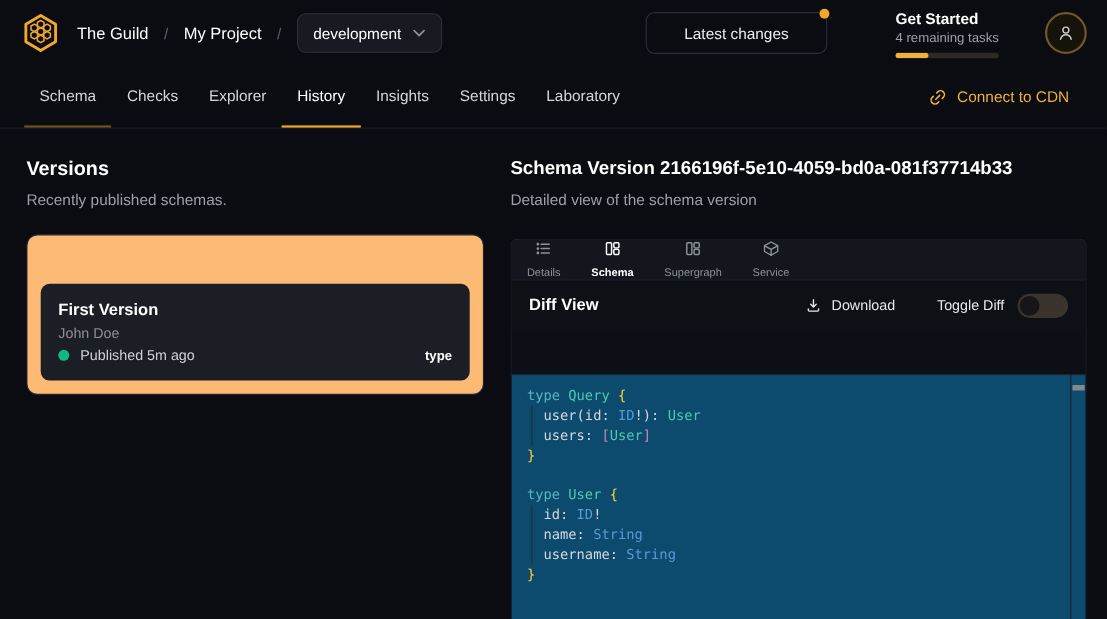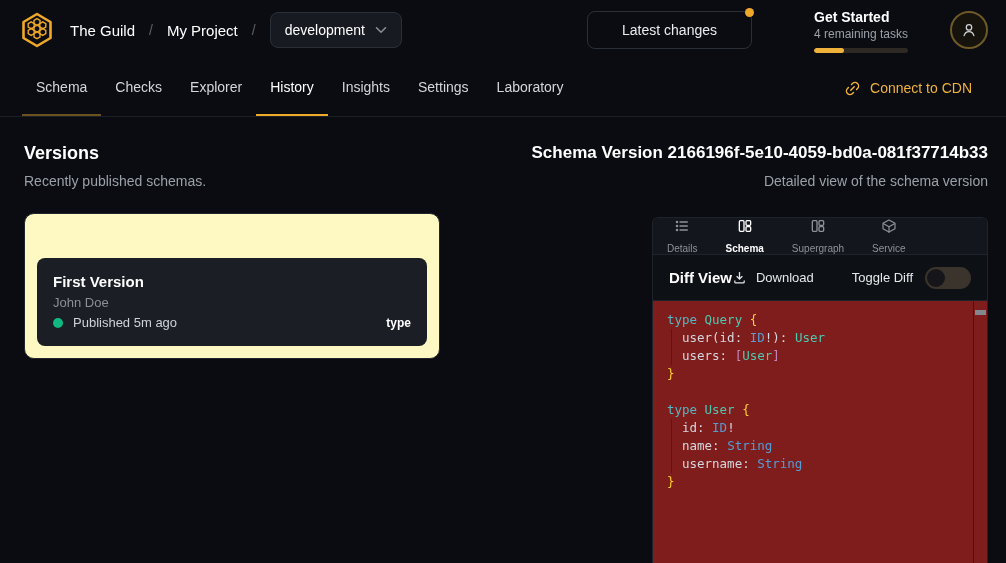--- a/index.html
+++ b/index.html
@@ -59,27 +59,27 @@
   .nav-tab.secondary { border-bottom-color:#6b521f; }
   .nav-right { flex:1; display:flex; align-items:center; justify-content:flex-end; }
   .connect-cdn {
     display:flex; align-items:center; gap:9px; color:#f0b23a;
     font-size:14px; font-weight:500; cursor:pointer; padding-right:16px; text-decoration:none;
   }
 
   
   .main { display:flex; height:446px; }
   .col-left { flex:0 0 464px; padding:24px; }
-  .col-right { flex:1; padding:24px 18px 0 0; display:flex; flex-direction:column;align-items:flex-end; }
+  .col-right { flex:1; padding:24px 18px 0 0; display:flex; flex-direction:column; }
 
   .sec-title { color:#fff; font-size:18px; font-weight:700; line-height:24px; }
   .sec-sub { color:#9ba1a8; font-size:14px; line-height:20px; margin-top:6px; }
 
   .outer-card {
-    margin-top:22px; background:#fef9c3; border:1px solid #22252c;
+    margin-top:22px; background:#fdba74; border:1px solid #22252c;
     border-radius:10px; padding:44px 12px 12px 12px;
   }
   .inner-card { background:#1b1e24; border-radius:8px; padding:14px 16px 16px; cursor:pointer; }
   .vc-name { color:#fff; font-size:15px; font-weight:600; line-height:20px; }
   .vc-author { color:#8b9096; font-size:13px; line-height:17px; margin-top:2px; }
   .vc-row { display:flex; align-items:center; margin-top:4px; }
   .pub-dot { width:10px; height:10px; border-radius:50%; background:#10b981; margin-right:10px; }
   .vc-status { color:#cfd2d6; font-size:13px; }
   .vc-service { margin-left:auto; color:#fff; font-size:12px; font-weight:700; }
 
@@ -111,21 +111,21 @@
   .switch {
     width:46px; height:22px; border-radius:11px; background:#3a342c;
     position:relative; cursor:pointer; border:none;
   }
   .switch .knob {
     position:absolute; left:2px; top:2px; width:18px; height:18px;
     border-radius:50%; background:#15151a;
   }
 
   
-  .code-area { flex:1; position:relative; border-top:1px solid #1f232b; background:#7f1d1d; }
+  .code-area { flex:1; position:relative; border-top:1px solid #1f232b; background:#0c4a6e;margin-top:40px; }
   .code-block {
     padding:10px 28px 10px 14px;
     font-family:"DejaVu Sans Mono", monospace;
     font-size:12.5px; line-height:18px;
   }
   .code-line { position:relative; white-space:pre; min-height:18px; }
   .code-line.guide::before {
     content:""; position:absolute; left:4px; top:0; height:100%;
     border-left:1px solid #262b33;
   }

